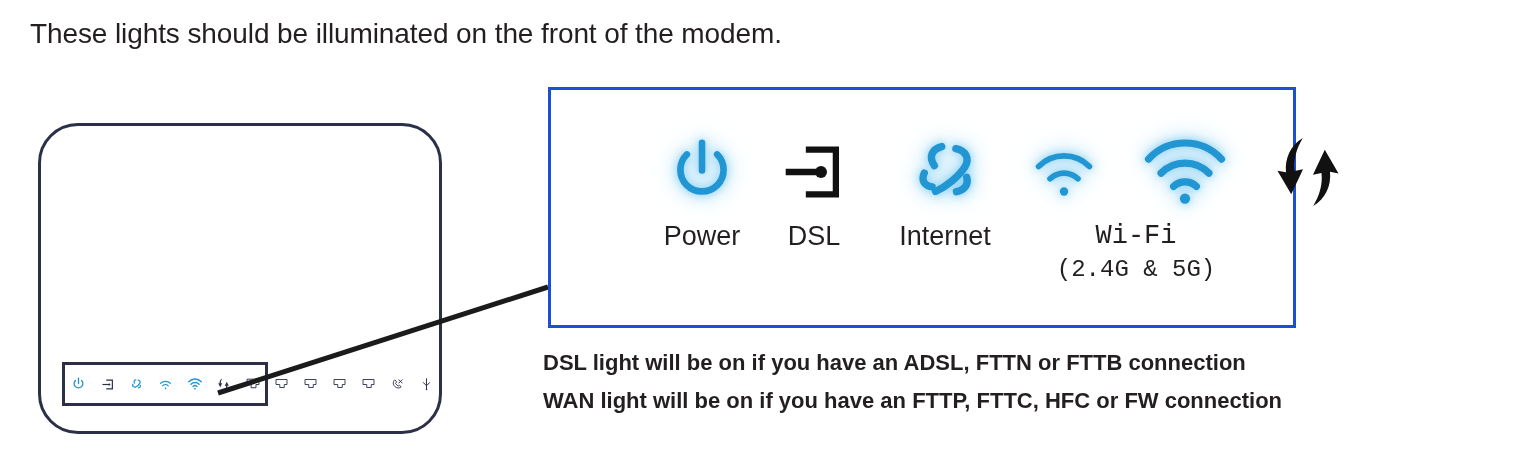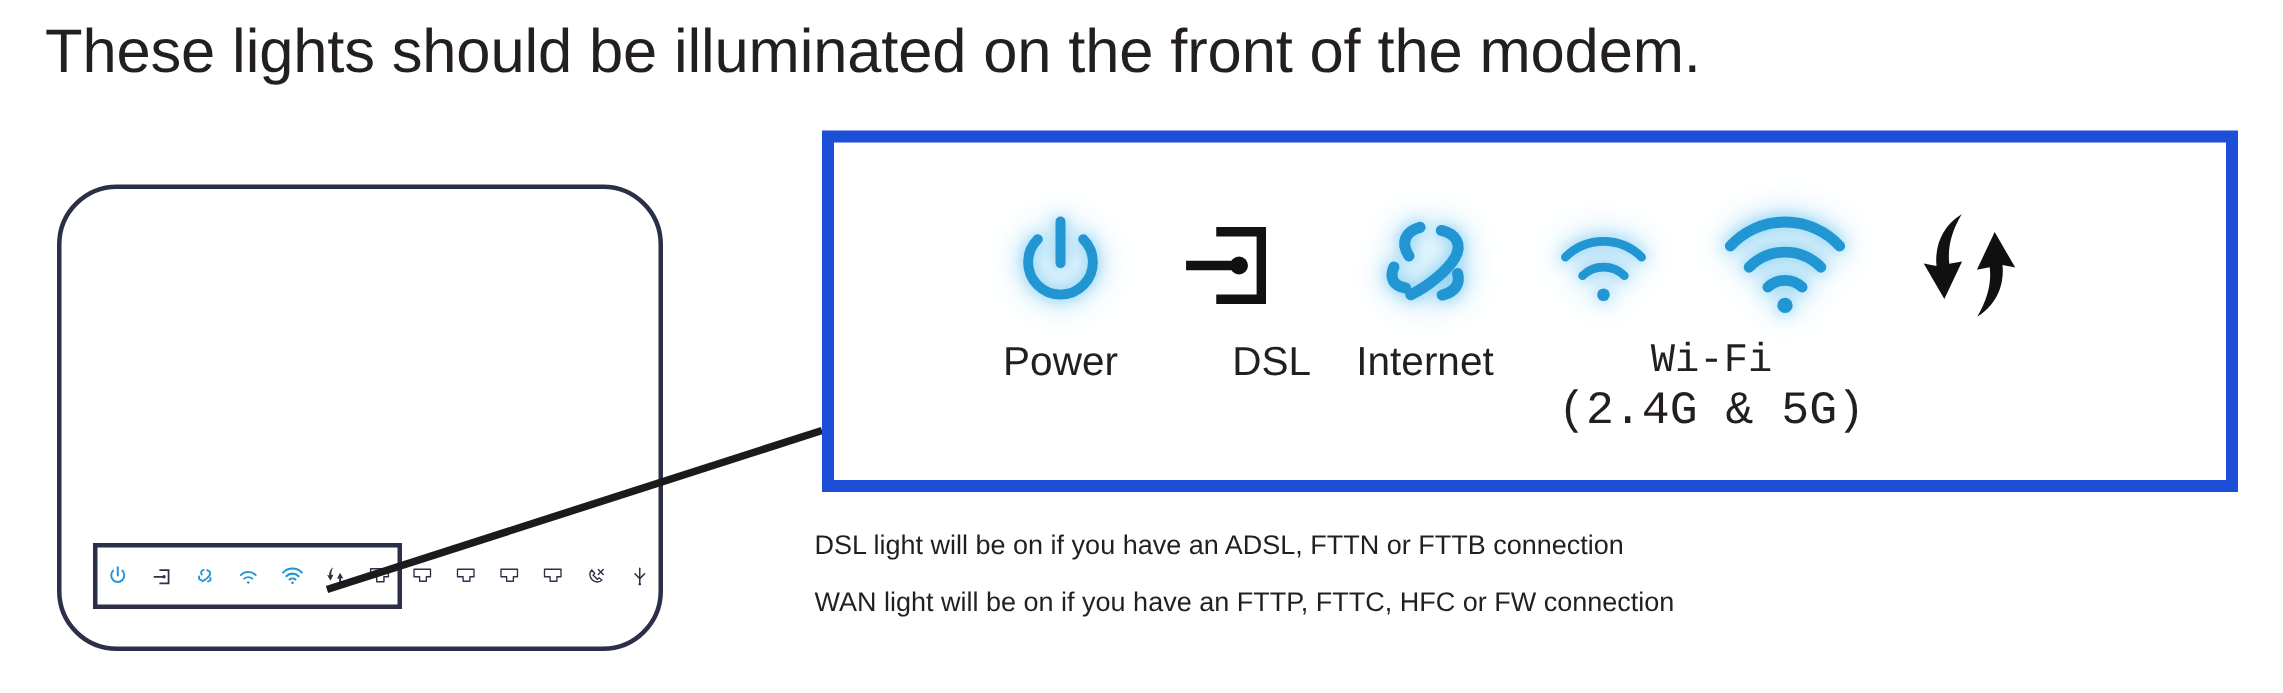--- a/index.html
+++ b/index.html
@@ -14,21 +14,21 @@
     font-family: "Liberation Sans", sans-serif;
     color: #231f20;
     overflow: hidden;
   }
 
   
   #heading {
     position: absolute;
     left: 30px;
     top: 14px;
-    font-size: 41px;
+    font-size: 28px;
     line-height: 40px;
     letter-spacing: -0.1px;
     color: #231f20;
     white-space: nowrap;
   }
 
   
   #modem-illustration {
     position: absolute;
     left: 38px;
@@ -80,23 +80,23 @@
     width: 360px;
     height: 130px;
     overflow: visible;
   }
 
   
   #legend-panel {
     position: absolute;
     left: 548px;
     top: 87px;
-    width: 944px;
+    width: 748px;
     height: 241px;
-    border: 8px solid #1d4ed8;
+    border: 3px solid #1d4ed8;
     background: #ffffff;
     box-sizing: border-box;
   }
   #legend-icons {
     position: absolute;
     left: 0;
     top: 0;
     width: 100%;
     height: 100%;
   }
@@ -110,38 +110,39 @@
     align-items: center;
     justify-content: center;
   }
   .legend-label {
     font-size: 27px;
     line-height: 33px;
     color: #231f20;
     white-space: nowrap;
   }
   .legend-sublabel {
-    font-size: 31px;
+    font-size: 24px;
     line-height: 33px;
     color: #231f20;
     white-space: nowrap;
   }
 
   
   .glow { filter: drop-shadow(0 0 5px rgba(120,200,240,0.95)) drop-shadow(0 0 11px rgba(150,215,245,0.75)); }
 
   
   #footnotes {
     position: absolute;
     left: 543px;
     top: 344px;
-    font-size: 18px;
+    font-size: 22px;
     line-height: 38px;
     color: #231f20;
     white-space: nowrap;
+    font-weight: bold;
   }
   #footnotes div { }
 </style>
 </head>
 <body>
 
 <div id="heading">These lights should be illuminated on the front of the modem.</div>
 
 <div id="modem-illustration">
   <div id="modem-body"></div>
@@ -256,21 +257,21 @@
         <span class="glow">
           <svg width="74" height="78" viewBox="0 0 24 24" fill="none" stroke="#2196d3" stroke-width="2.15" stroke-linecap="round">
             <path d="M7.1 6.3a7 7 0 1 0 9.8 0"></path>
             <line x1="12" y1="2.5" x2="12" y2="11.5"></line>
           </svg>
         </span>
       </div>
       <div class="legend-label">Power</div>
     </div>
 
-    <div class="legend-item" style="left:208px; top:38px; width:110px;text-align:right;">
+    <div class="legend-item" style="left:208px; top:38px; width:110px;">
       <div class="legend-icon-wrap">
         <span>
           <svg width="70" height="74" viewBox="0 0 24 24" fill="none" stroke="#111111" stroke-width="2.15">
             <path d="M9.2 4.3h10.3v15.4H9.2"></path>
             <line x1="2.3" y1="12" x2="14.2" y2="12"></line>
             <circle cx="14.4" cy="12" r="2.05" fill="#111111" stroke="none"></circle>
           </svg>
         </span>
       </div>
       <div class="legend-label">DSL</div>

